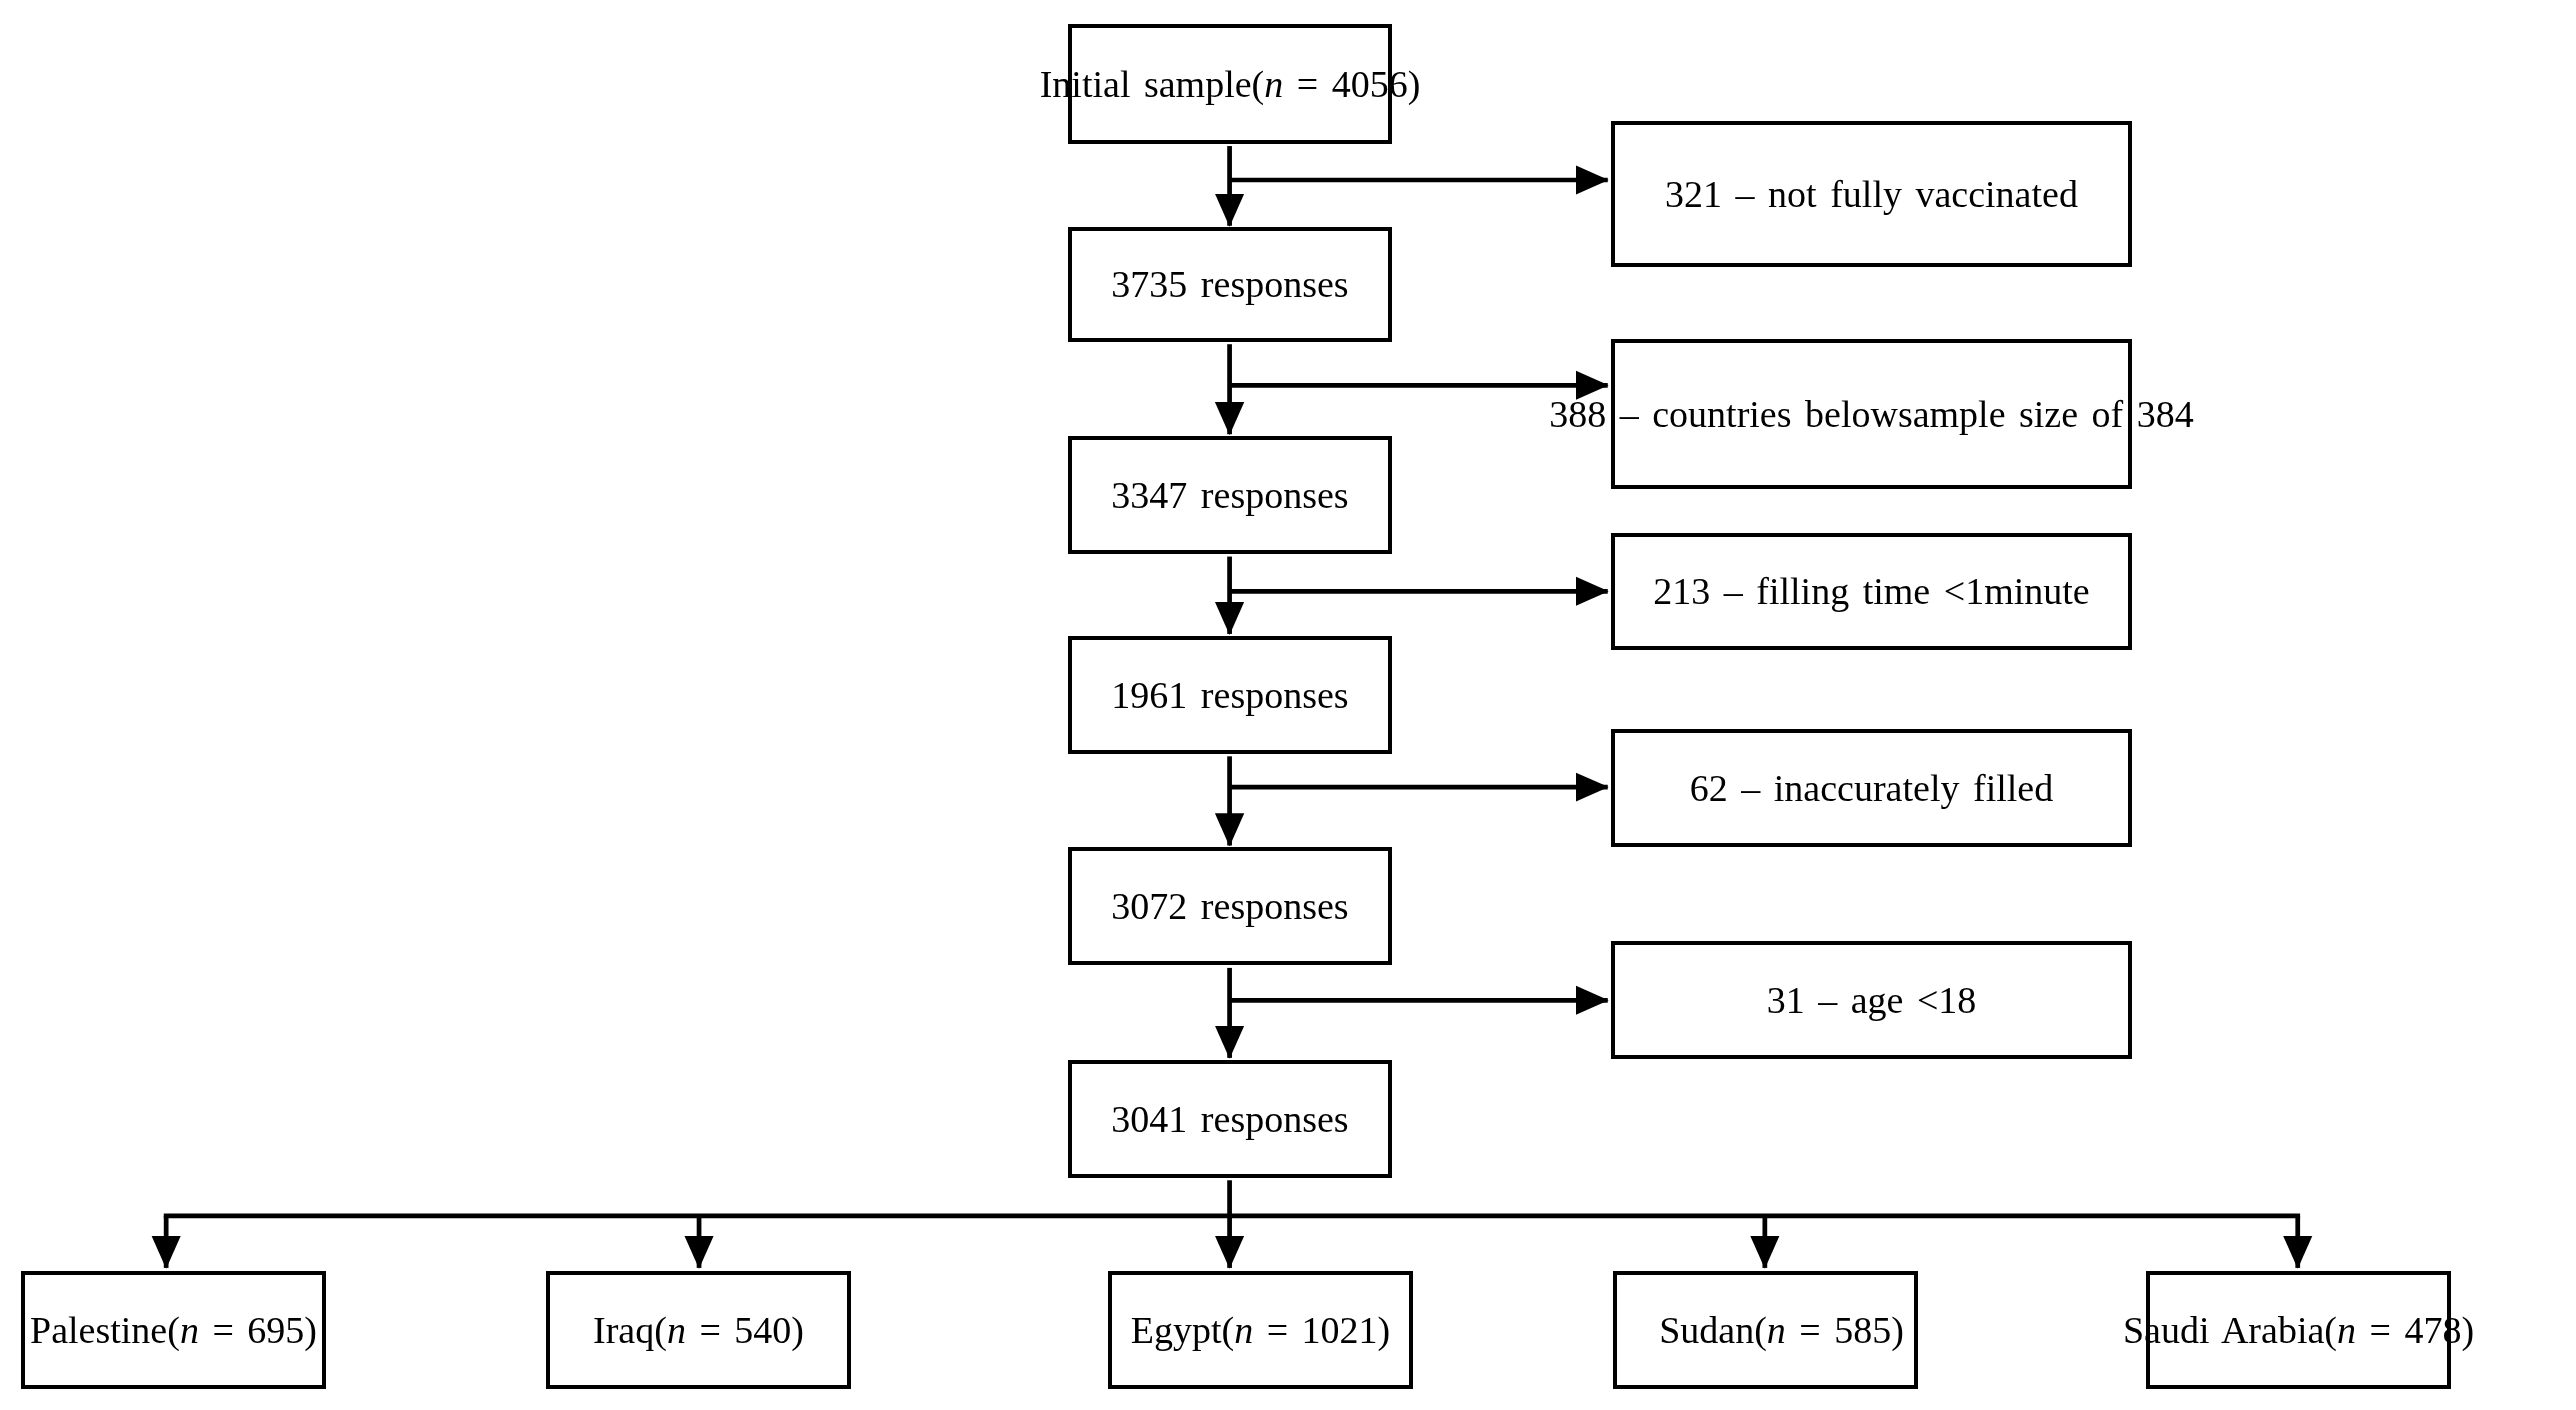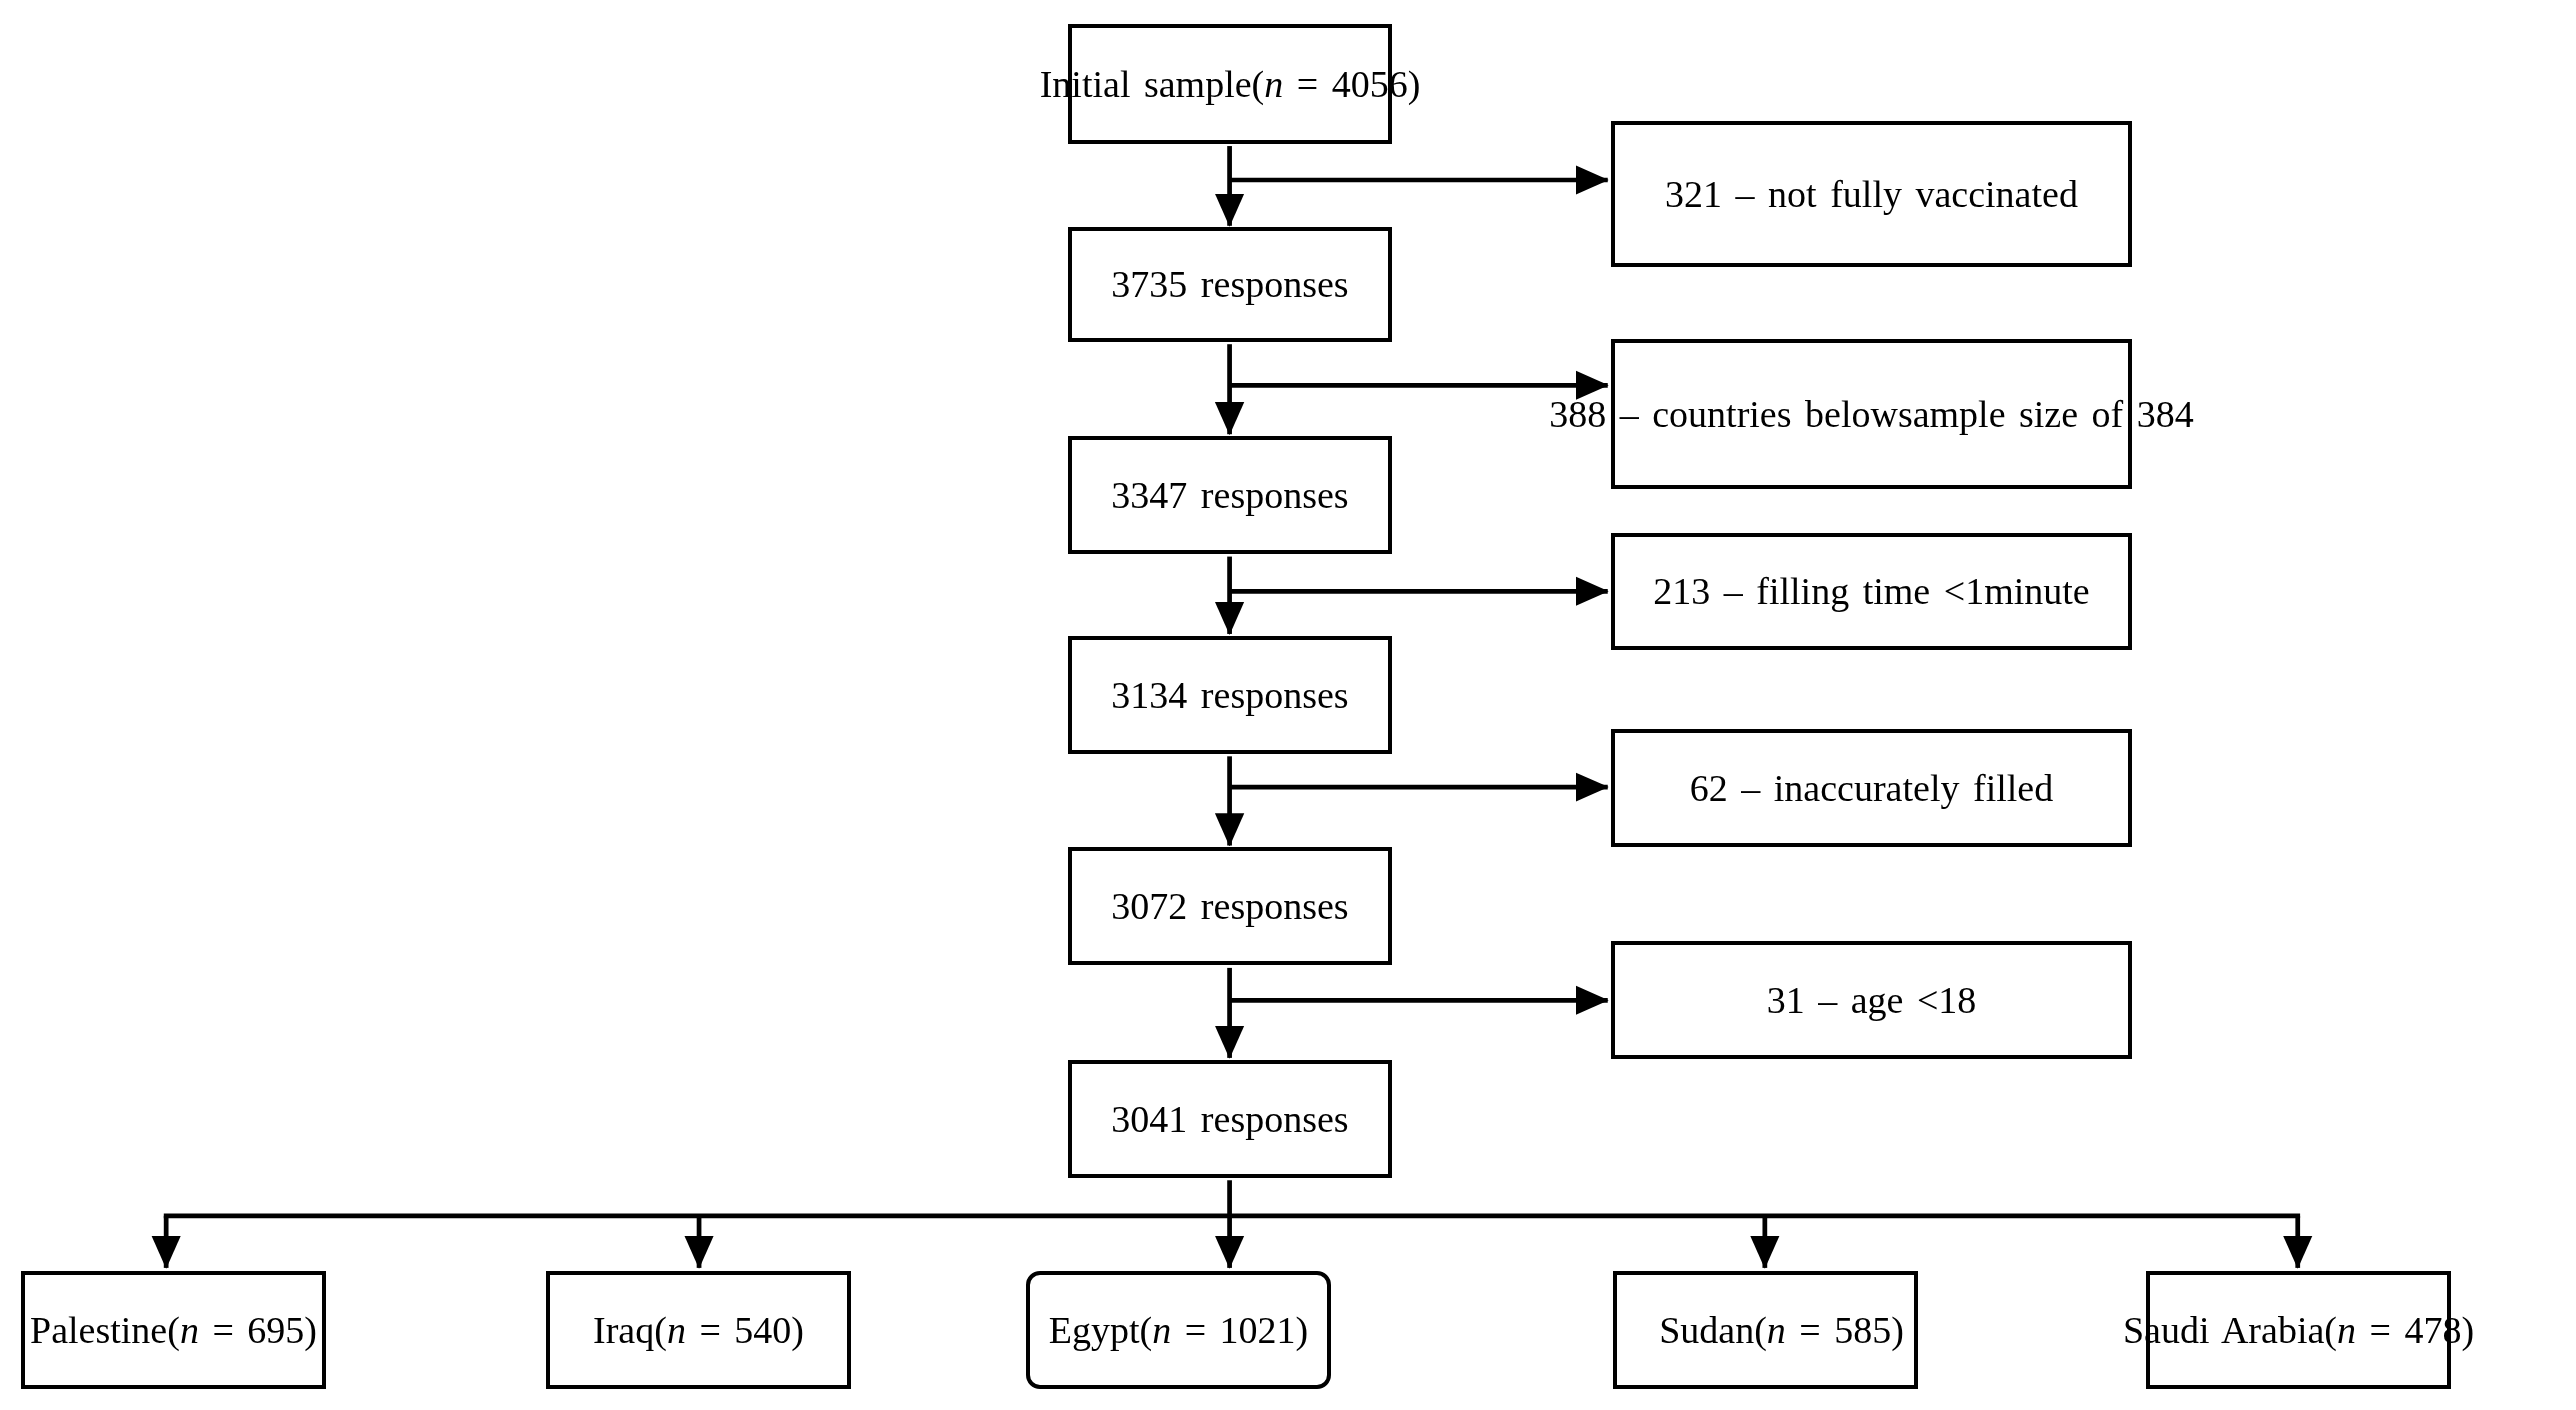--- a/index.html
+++ b/index.html
@@ -82,21 +82,21 @@
     <div class="ln">Initial sample</div>
     <div class="ln"><span>(</span><i>n</i><span> = 4056)</span></div>
   </div>
   <div class="box flow" style="top:227px;height:115px;">
     <div class="ln">3735 responses</div>
   </div>
   <div class="box flow" style="top:436px;height:118px;">
     <div class="ln">3347 responses</div>
   </div>
   <div class="box flow" style="top:636px;height:118px;">
-    <div class="ln">3134 responses</div>
+    <div class="ln">1961 responses</div>
   </div>
   <div class="box flow" style="top:847px;height:118px;">
     <div class="ln">3072 responses</div>
   </div>
   <div class="box flow" style="top:1060px;height:118px;">
     <div class="ln">3041 responses</div>
   </div>
 
   <div class="box excl" style="top:121px;height:146px;">
     <div class="ln">321 – not fully vaccinated</div>
@@ -117,21 +117,21 @@
   </div>
 
   <div class="box country" style="left:21px;">
     <div class="ln">Palestine</div>
     <div class="ln"><span>(</span><i>n</i><span> = 695)</span></div>
   </div>
   <div class="box country" style="left:546px;">
     <div class="ln">Iraq</div>
     <div class="ln"><span>(</span><i>n</i><span> = 540)</span></div>
   </div>
-  <div class="box country" style="left:1026px;border-radius:14px;">
+  <div class="box country" style="left:1108px;">
     <div class="ln">Egypt</div>
     <div class="ln"><span>(</span><i>n</i><span> = 1021)</span></div>
   </div>
   <div class="box country" style="left:1613px;padding-left:32px;">
     <div class="ln">Sudan</div>
     <div class="ln"><span>(</span><i>n</i><span> = 585)</span></div>
   </div>
   <div class="box country" style="left:2146px;">
     <div class="ln">Saudi Arabia</div>
     <div class="ln"><span>(</span><i>n</i><span> = 478)</span></div>

